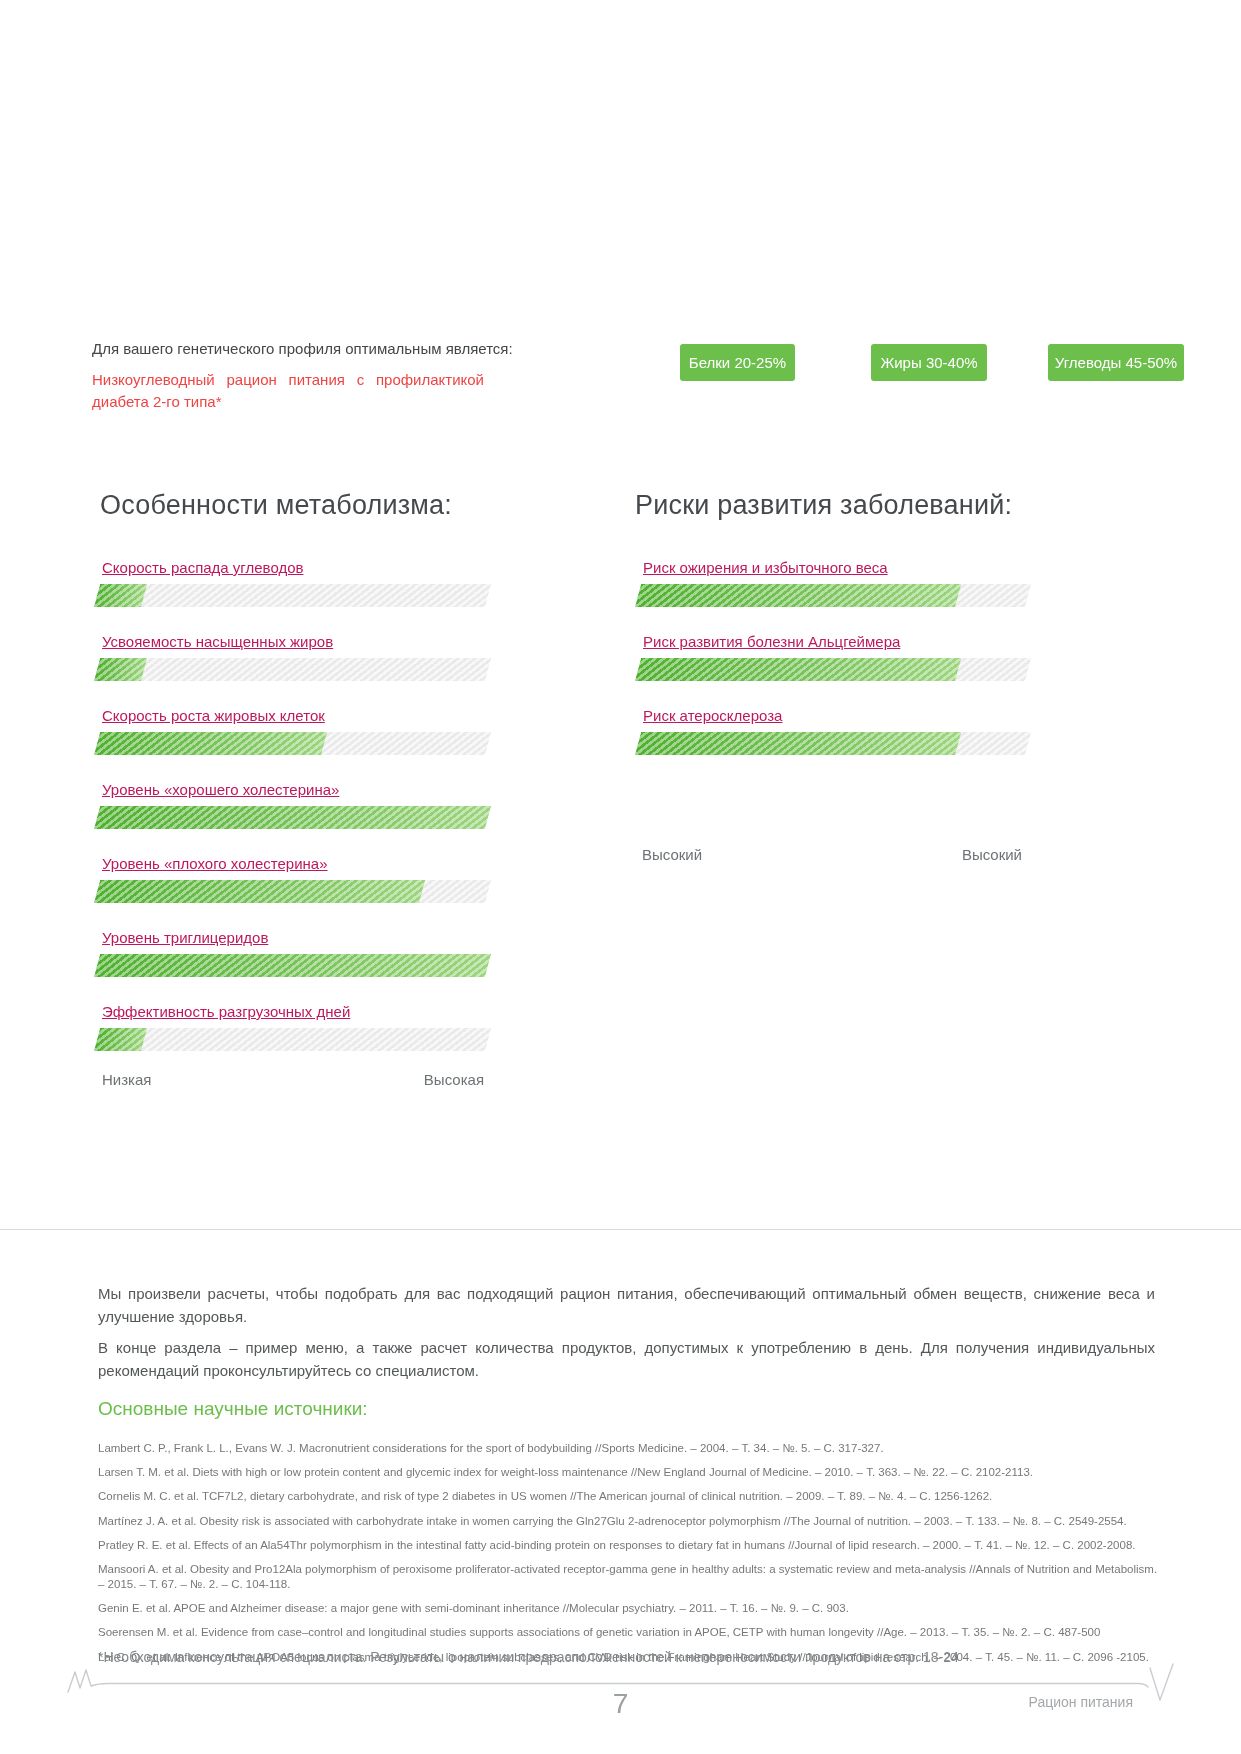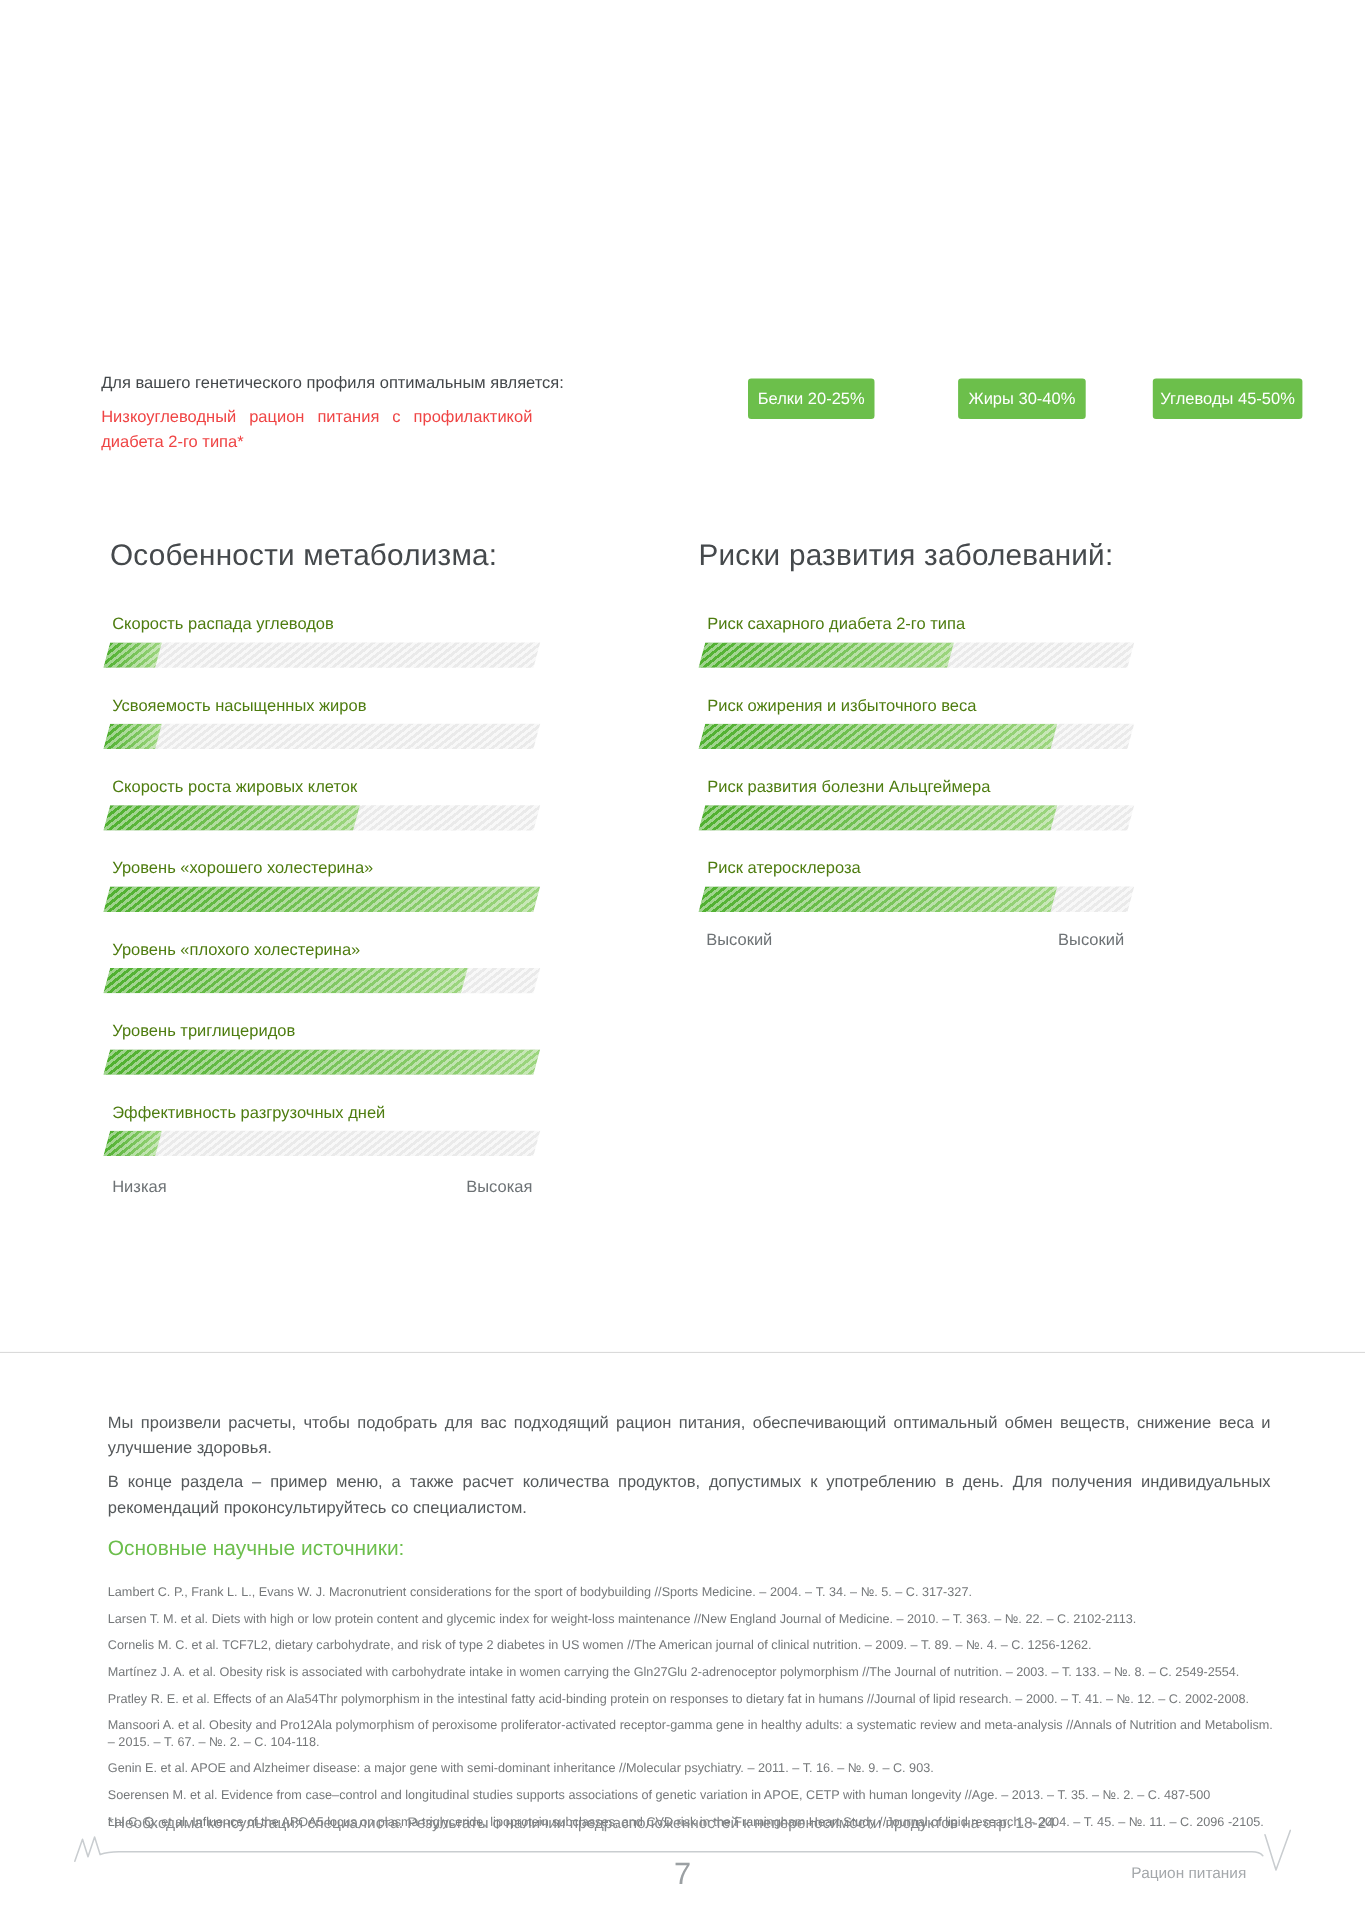--- a/index.html
+++ b/index.html
@@ -31,21 +31,21 @@
   .section-title{
     position:absolute;top:490px;font-size:27px;color:#45494c;
     letter-spacing:.2px;white-space:nowrap;
   }
   #metabolism-title{left:100px;}
   #risks-title{left:635px;}
   .bars{position:absolute;top:559px;}
   #metabolism-items{left:97px;width:391px;}
   #risks-items{left:638px;width:390px;}
   .bar-row{margin-bottom:26px;}
-  .bar-label{font-size:15px;color:#4d7c0f;margin:0 0 8px 5px;white-space:nowrap;}
+  .bar-label{font-size:15px;color:#be185d;margin:0 0 8px 5px;white-space:nowrap;text-decoration:underline;}
   .bar-track{
     position:relative;height:23px;overflow:hidden;transform:skewX(-15deg);
     background:repeating-linear-gradient(135deg,#eaeaea 0 3px,#f8f8f8 3px 6px);
   }
   .bar-fill{
     position:absolute;left:0;top:0;bottom:0;
     background:linear-gradient(90deg,#4fb02f,#9cd57e);
   }
   .bar-fill::after{
     content:"";position:absolute;left:0;top:0;right:0;bottom:0;
@@ -131,26 +131,20 @@
         </div>
       </div>
       <div class="bar-row">
         <div class="bar-label">Эффективность разгрузочных дней</div>
         <div class="bar-track">
           <div class="bar-fill" style="width: 12%;"></div>
         </div>
       </div>
     </div>
   <div class="bars" id="risks-items">
-      <div class="bar-row">
-        <div class="bar-label">Риск сахарного диабета 2-го типа</div>
-        <div class="bar-track">
-          <div class="bar-fill" style="width: 58%;"></div>
-        </div>
-      </div>
       <div class="bar-row">
         <div class="bar-label">Риск ожирения и избыточного веса</div>
         <div class="bar-track">
           <div class="bar-fill" style="width: 82%;"></div>
         </div>
       </div>
       <div class="bar-row">
         <div class="bar-label">Риск развития болезни Альцгеймера</div>
         <div class="bar-track">
           <div class="bar-fill" style="width: 82%;"></div>

